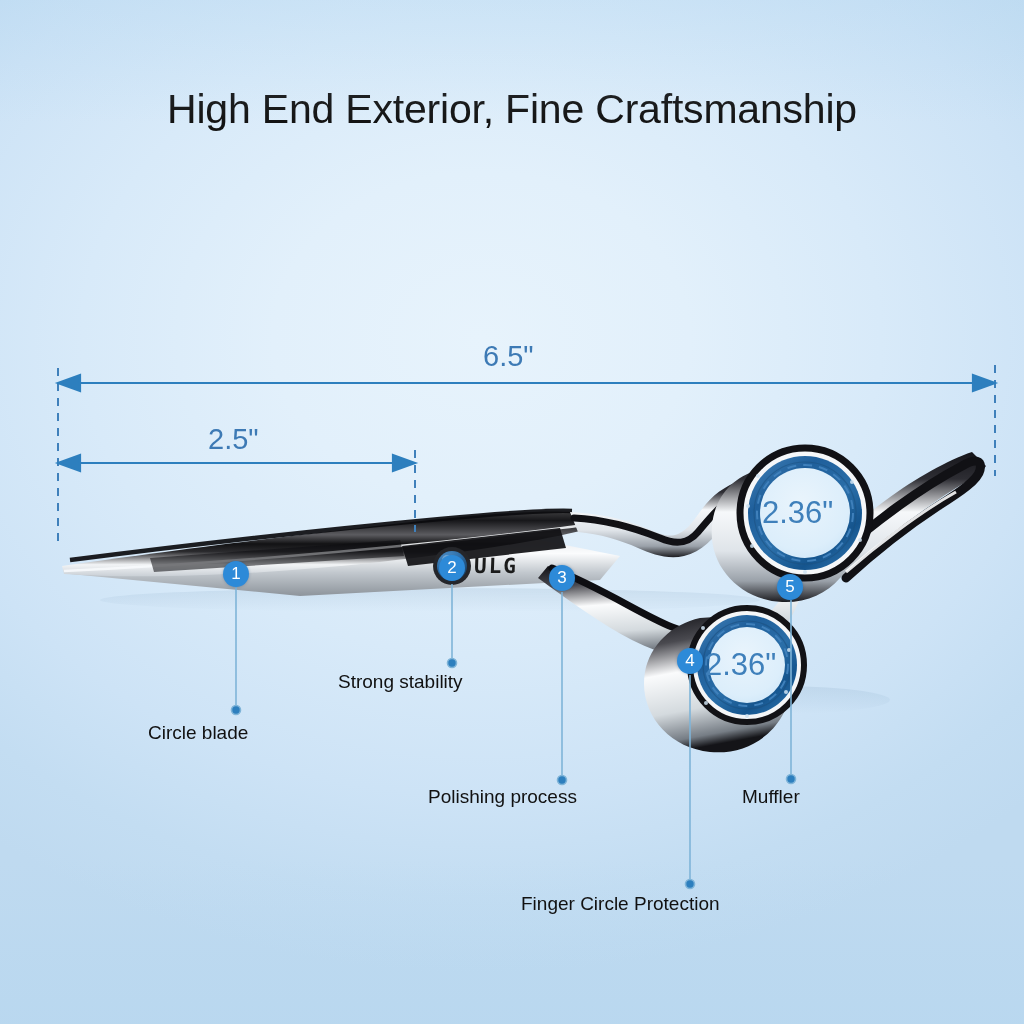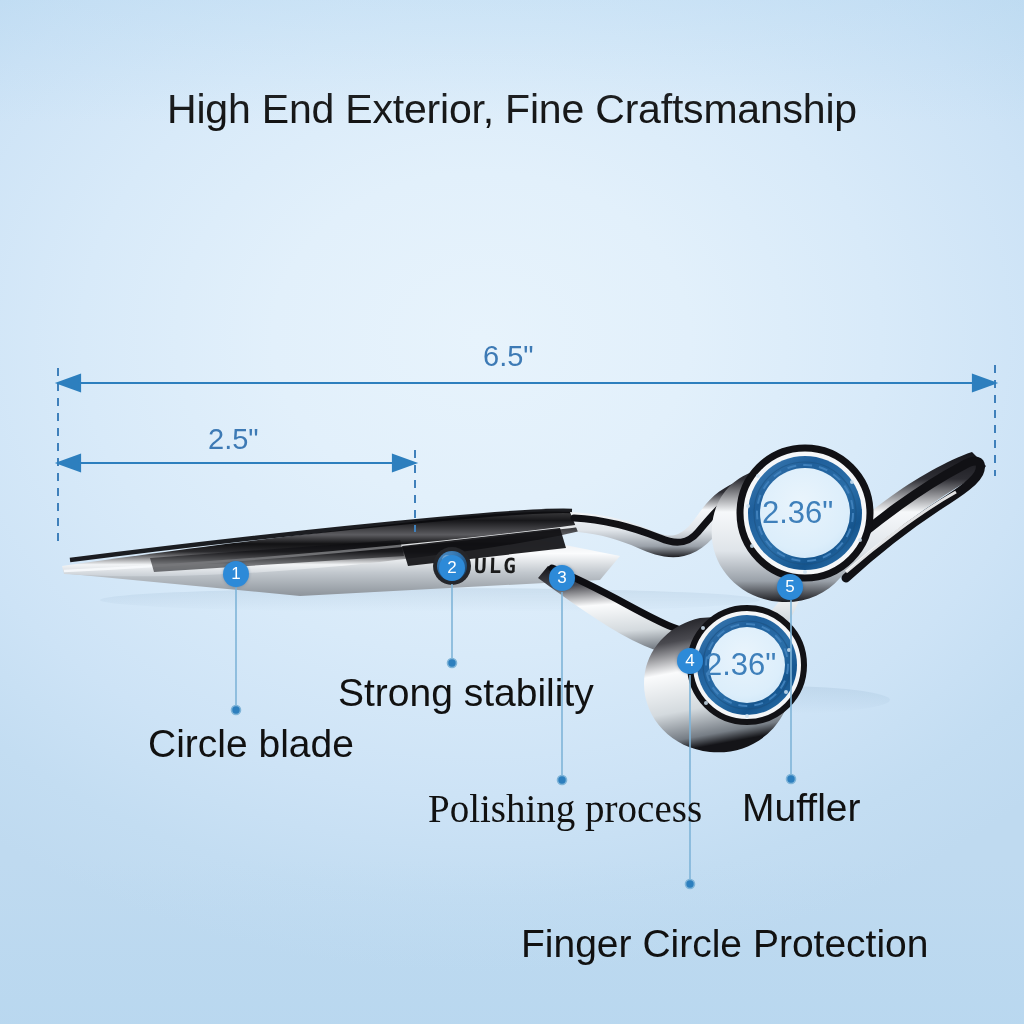--- a/index.html
+++ b/index.html
@@ -79,29 +79,29 @@
     white-space: nowrap;
     z-index: 6;
   }
   .ring-top { left: 762px; top: 495px; }
   .ring-bot { left: 705px; top: 647px; }
 
   
   .callout {
     position: absolute;
     color: #111111;
-    font-size: 39px;
+    font-size: 19px;
     white-space: nowrap;
     z-index: 6;
   }
   .c-sharp   { left: 148px; top: 722px; }
   .c-strong  { left: 338px; top: 671px; }
-  .c-polish  { left: 428px; top: 786px; font-family: Liberation Serif, serif; }
+  .c-polish  { left: 428px; top: 786px; }
   .c-muffler { left: 742px; top: 786px; }
-  .c-finger  { left: 521px; top: 922px; }
+  .c-finger  { left: 521px; top: 893px; }
 
   
   .badge {
     position: absolute;
     width: 26px;
     height: 26px;
     border-radius: 50%;
     background: #2d8ad8;
     color: #ffffff;
     font-size: 17px;

